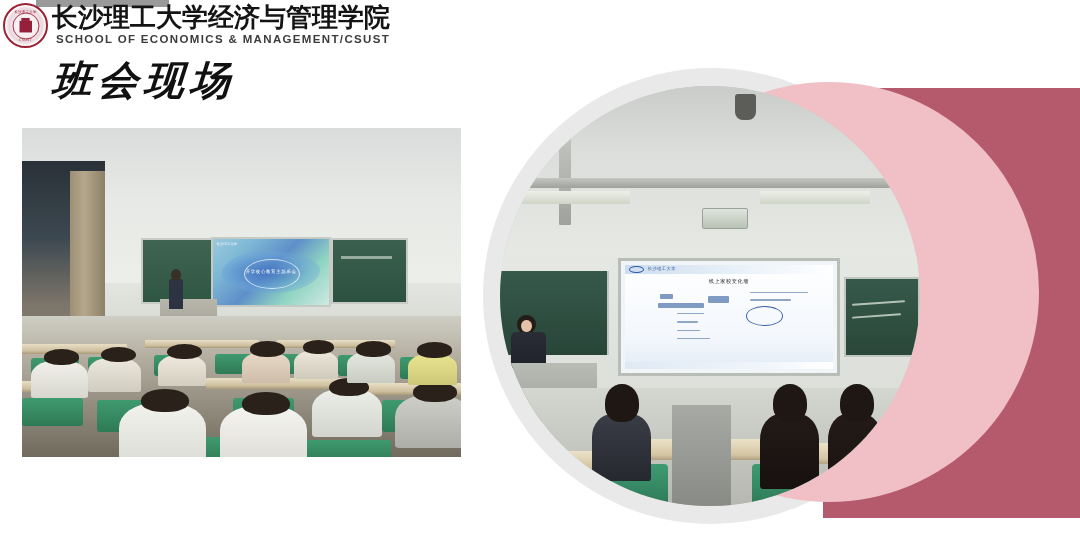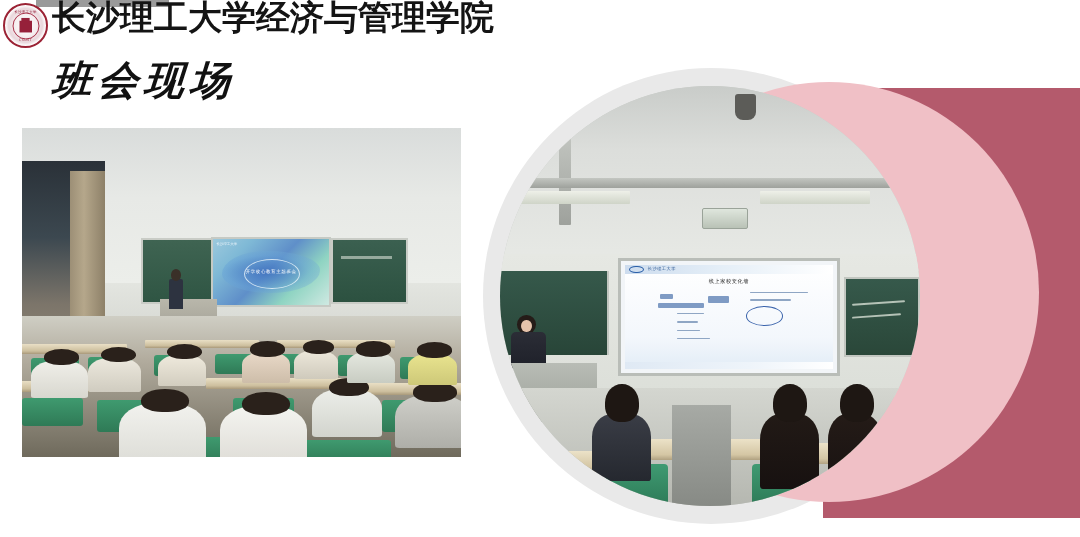--- a/index.html
+++ b/index.html
@@ -77,21 +77,21 @@
     font-family: "DejaVu Sans", sans-serif;
   }
   .seal-text-top { top: 4.5px; }
   .seal-text-bottom { bottom: 4px; }
 
   .header-title {
     position: absolute;
     left: 52px;
     top: 2px;
     font-family: "DejaVu Sans", sans-serif;
-    font-size: 34px;
+    font-size: 26px;
     font-weight: 700;
     color: #141414;
     letter-spacing: 0px;
     line-height: 30px;
     white-space: nowrap;
   }
   .header-subtitle {
     position: absolute;
     left: 56px;
     top: 33px;
@@ -429,20 +429,21 @@
     <div class="header-graybar"></div>
 
     <div class="seal">
       <div class="seal-text-top">长沙理工大学</div>
       <div class="seal-inner-ring"></div>
       <div class="seal-mark"></div>
       <div class="seal-text-bottom">CSUST</div>
     </div>
 
     <div class="header-title">长沙理工大学经济与管理学院</div>
+    <div class="header-subtitle">SCHOOL OF ECONOMICS &amp; MANAGEMENT/CSUST</div>
   </div>
 
   <div class="page-title">班会现场</div>
 
   <div class="left-photo">
     <div class="lp-ceiling"></div>
     <div class="lp-wall-left"></div>
     <div class="lp-curtain"></div>
 
     <div class="lp-floorwall"></div>

